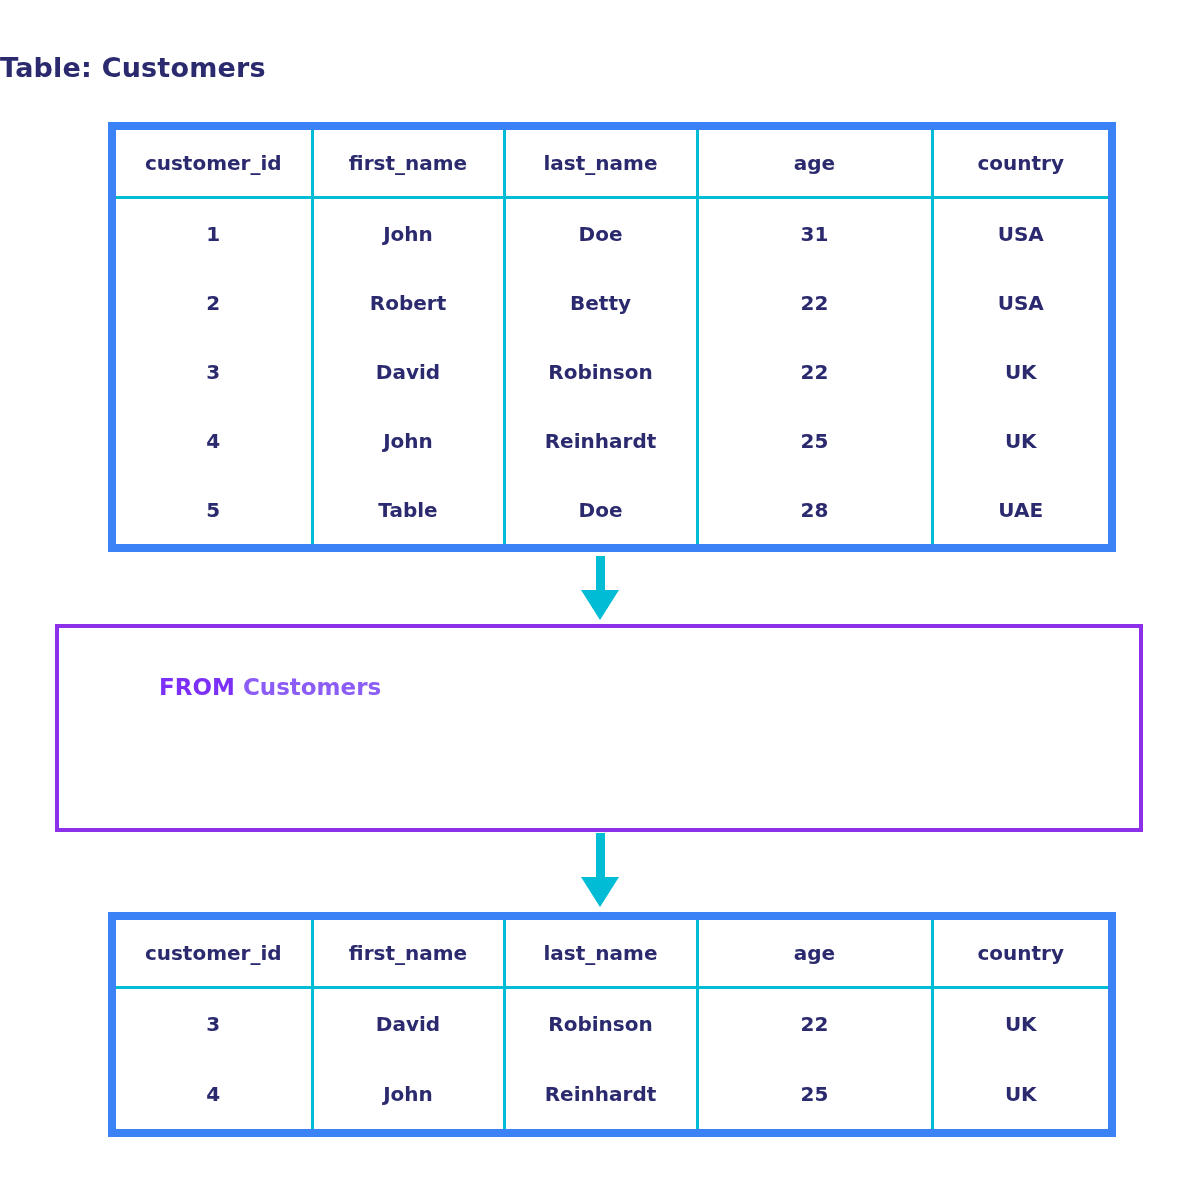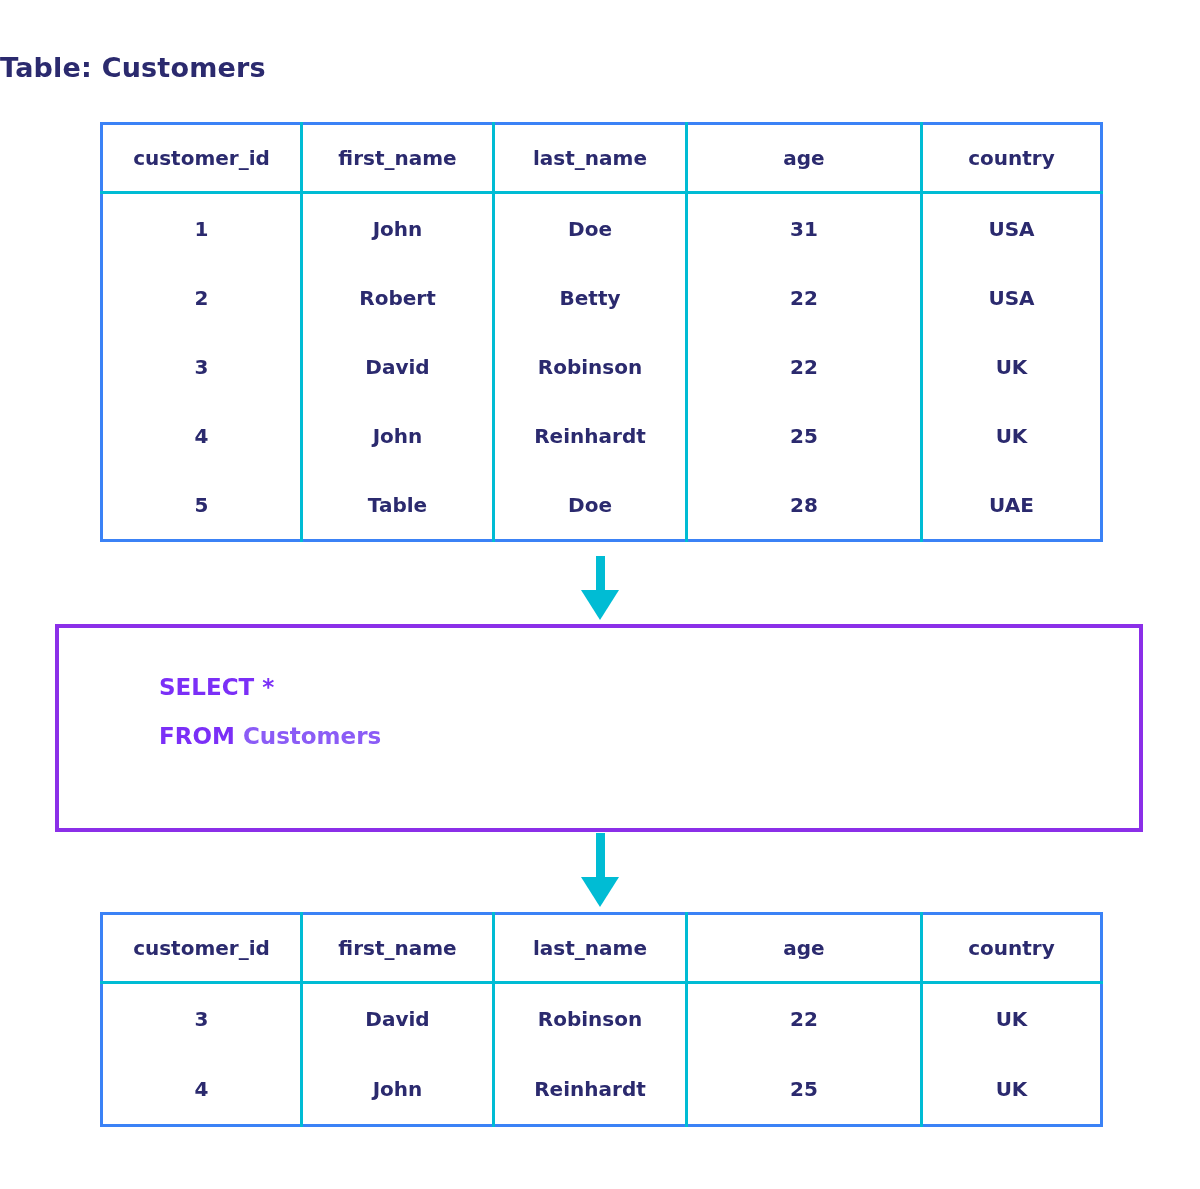--- a/index.html
+++ b/index.html
@@ -24,23 +24,23 @@
     text-align: left;
     font-size: 27px;
     font-weight: 700;
     color: #2b2a6e;
     letter-spacing: 0.2px;
   }
 
   
   .sql-table {
     position: absolute;
-    left: 100px;
+    left: 108px;
     width: 1000px;
-    border: 3px solid #3b82f6;
+    border: 8px solid #3b82f6;
     box-sizing: border-box;
     border-collapse: collapse;
     table-layout: fixed;
     padding-left: 25px;
   }
   .sql-table td, .sql-table th {
     border-right: 3px solid #00bcd4;
     text-align: center;
     color: #2b2a6e;
     font-weight: 700;
@@ -182,23 +182,20 @@
 </table>
 
 <div class="arrow" id="arrow-top">
   <div class="shaft"></div>
   <div class="head"></div>
 </div>
 
 <div id="query-box">
   <div class="query-code">
     <div>
-      <span class="kw">SELECT *</span>
-    </div>
-    <div>
       <span class="kw">FROM </span><span class="val">Customers</span>
     </div>
   </div>
 </div>
 
 <div class="arrow" id="arrow-bottom">
   <div class="shaft"></div>
   <div class="head"></div>
 </div>
 

